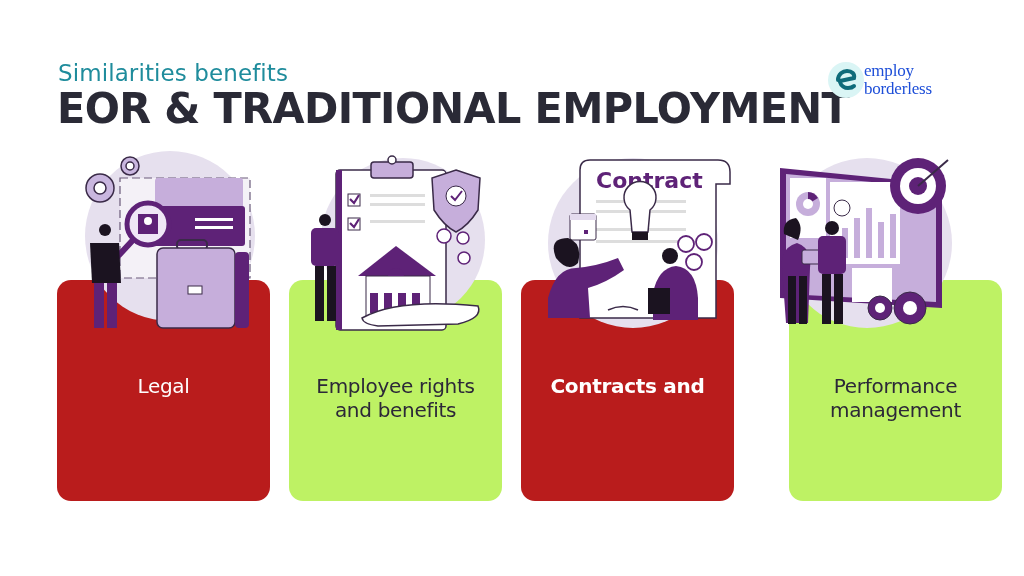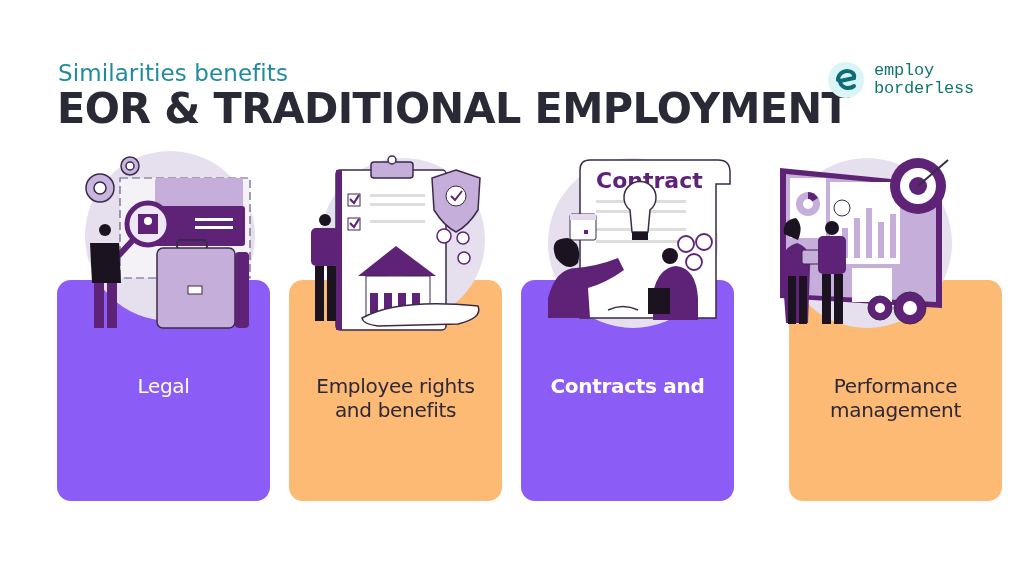--- a/index.html
+++ b/index.html
@@ -17,30 +17,30 @@
     font-family: "DejaVu Sans", sans-serif; letter-spacing: -0.6px;
     white-space: nowrap; transform: scaleX(0.985); transform-origin: left;
   }
 
   .logo { position: absolute; left: 828px; top: 62px; display: flex; align-items: center; }
   .logo-mark {
     width: 36px; height: 36px; border-radius: 50%;
     background: #daf5f5; display: flex; align-items: center; justify-content: center;
   }
   .logo-text {
-    margin-left: 10px; font-family: Liberation Mono, monospace;
-    font-size: 17px; line-height: 18px; color: #0f766e; letter-spacing: -0.2px;
+    font-family: Liberation Serif, serif;
+    font-size: 17px; line-height: 18px; color: #1d4ed8; letter-spacing: -0.2px;
   }
 
   .card {
     position: absolute; top: 280px; width: 213px; height: 221px;
     border-radius: 14px;
   }
-  .card.dark { background: #8b5cf6; }
-  .card.light { background: #fdba74; }
+  .card.dark { background: #b91c1c; }
+  .card.light { background: #bef264; }
   .card-label {
     position: absolute; left: 0; right: 0; top: 94px;
     text-align: center; font-family: "DejaVu Sans", sans-serif;
     font-size: 20px; line-height: 24px; letter-spacing: -0.3px;
   }
   .card.dark .card-label { color: #ffffff; }
   .card.light .card-label { color: #2c2838; }
 
   .illus { position: absolute; top: 148px; width: 240px; height: 190px; }
 </style>

